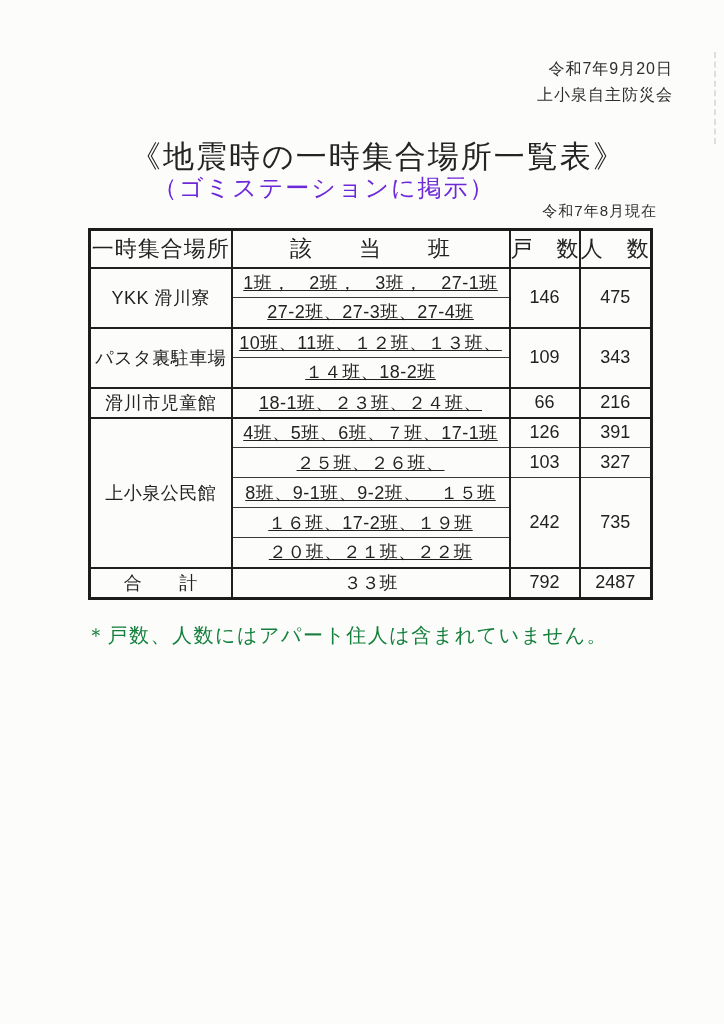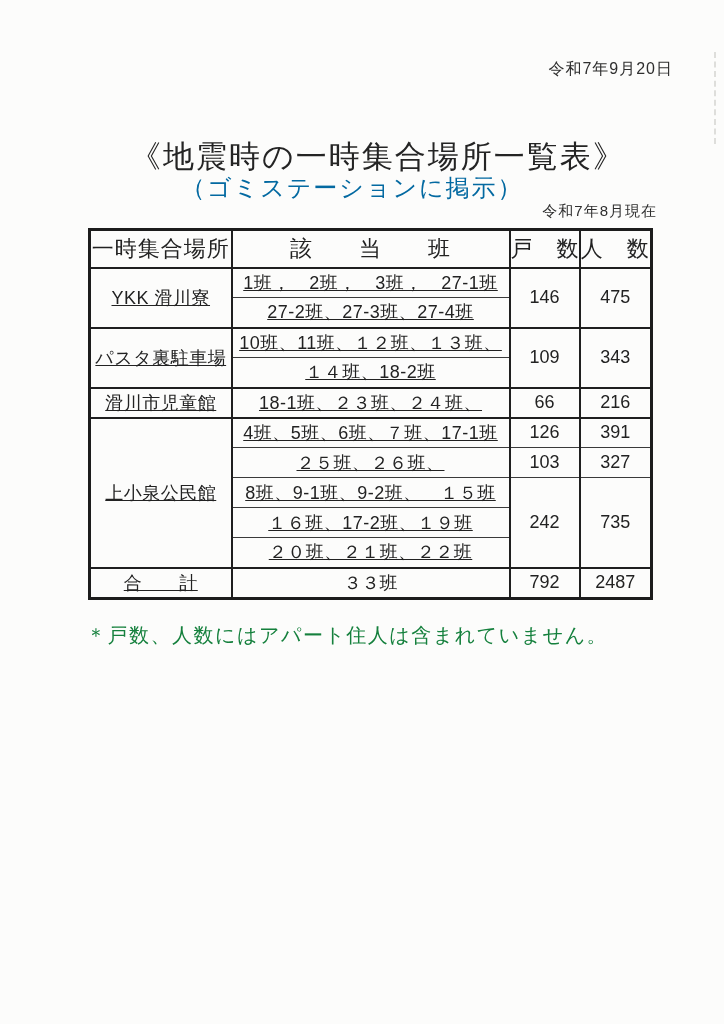--- a/index.html
+++ b/index.html
@@ -61,22 +61,21 @@
     letter-spacing: 2px;
     color: #242424;
   }
   .doc-subtitle {
     position: absolute;
     top: 172px;
     left: 153px;
     font-size: 24px;
     font-weight: 400;
     letter-spacing: 2px;
-    color: #0369a1;
-    margin-left: 28px;
+    color: #6d28d9;
   }
   .as-of {
     position: absolute;
     top: 202px;
     right: 86px;
     font-size: 15px;
     letter-spacing: 1px;
     color: #2e2e2e;
   }
 
@@ -110,21 +109,21 @@
   table.assembly tr.hrow { height: 38px; }
   table.assembly tr.drow { height: 30px; }
   table.assembly tr.trow { height: 31px; }
 
   table.assembly th {
     border-bottom: 2px solid #1f1f1f;
     text-align: center;
     font-size: 22px;
     letter-spacing: 1px;
   }
-  td.loc { text-align: center; letter-spacing: 0.5px; text-decoration: underline; }
+  td.loc { text-align: center; letter-spacing: 0.5px; }
   td.grp { text-align: center; padding-left: 7px; letter-spacing: 0.5px; text-decoration: underline; }
   td.num { text-align: center; }
   td.ctr { text-align: center; }
   .gb { border-bottom: 2px solid #1f1f1f !important; }
 
   .footnote {
     position: absolute;
     top: 622px;
     left: 86px;
     font-size: 20px;
@@ -135,20 +134,21 @@
 </head>
 <body>
 
 <div class="page">
 
   <div class="artifact-dashed"></div>
   <div class="artifact-edge"></div>
 
   <div class="date-block">
     <div>令和7年9月20日</div>
+    <div>上小泉自主防災会</div>
   </div>
 
   <h1 class="doc-title">《地震時の一時集合場所一覧表》</h1>
   <div class="doc-subtitle">（ゴミステーションに掲示）</div>
   <div class="as-of">令和7年8月現在</div>
 
   <table class="assembly">
     <colgroup>
       <col class="c-loc">
         <col class="c-grp">

